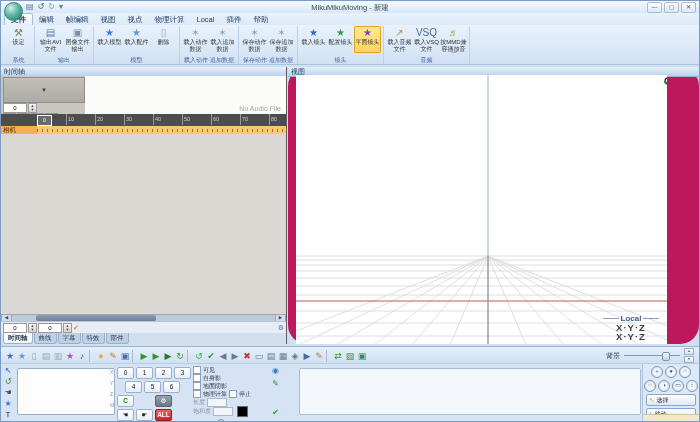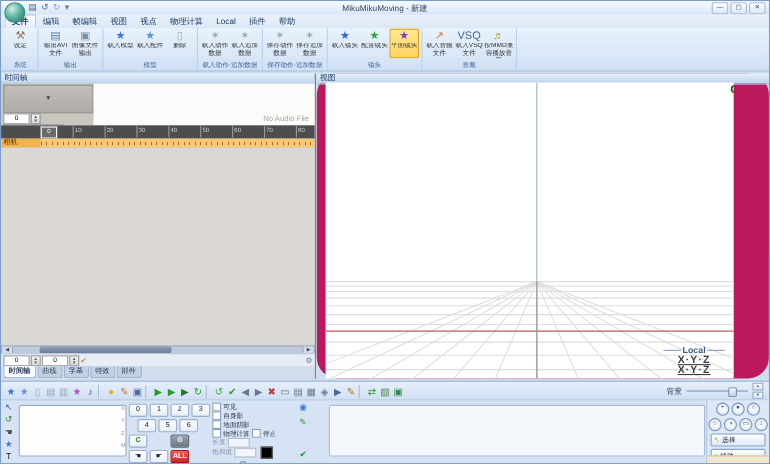--- a/index.html
+++ b/index.html
@@ -77,21 +77,21 @@
         border-top:none;border-radius:0 0 3px 3px;color:#2a3c56;cursor:default;}
   .ttab.active{background:#f8fafd;font-weight:bold;}
   
   .vpregion{position:absolute;left:287px;right:0;top:66px;bottom:77px;background:#be185d;border-radius:19px;}
   .vpcanvas{position:absolute;left:8px;right:32px;top:8px;bottom:0;background:#fff;overflow:hidden;}
   .vpcanvas svg{position:absolute;left:0;top:0;}
   .vpicons{position:absolute;top:2px;right:3px;display:flex;gap:3px;z-index:4;}
   .localbox{position:absolute;right:8px;bottom:3px;width:56px;text-align:center;z-index:4;}
   .locallabel{font-size:8px;font-weight:bold;color:#3a5a8c;display:flex;align-items:center;gap:2px;justify-content:center;}
   .locallabel:before,.locallabel:after{content:"";flex:1;border-top:1px solid #8aa0c0;}
-  .axisrow{font-size:9.5px;font-weight:bold;color:#3c3c46;line-height:9px;letter-spacing:1px;cursor:default;text-decoration:underline;}
+  .axisrow{font-size:9.5px;font-weight:bold;color:#3c3c46;line-height:9px;letter-spacing:1px;cursor:default;}
   
   .toolbar{position:absolute;left:0;right:0;top:345px;height:17px;background:linear-gradient(#e6effb,#cfdff1);
            border-top:1px solid #9ab4d4;border-bottom:1px solid #aec4de;display:flex;align-items:center;padding:0 3px;}
   .tbi{width:12px;text-align:center;font-size:9px;line-height:14px;flex:none;cursor:default;}
   .tbi.tbsep{width:4px;height:12px;border-left:1px solid #aabcd4;margin:0 1px;}
   .tbright{margin-left:auto;display:flex;align-items:center;gap:4px;padding-right:2px;}
   .bglabel{font-size:7px;color:#33425a;}
   .slider{position:relative;width:56px;height:9px;}
   .slider .track{position:absolute;left:0;right:0;top:4px;border-top:1px solid #8096b2;}
   .slider .knob{position:absolute;left:38px;top:1px;width:6px;height:7px;background:linear-gradient(#f4f8fc,#c2d2e6);

